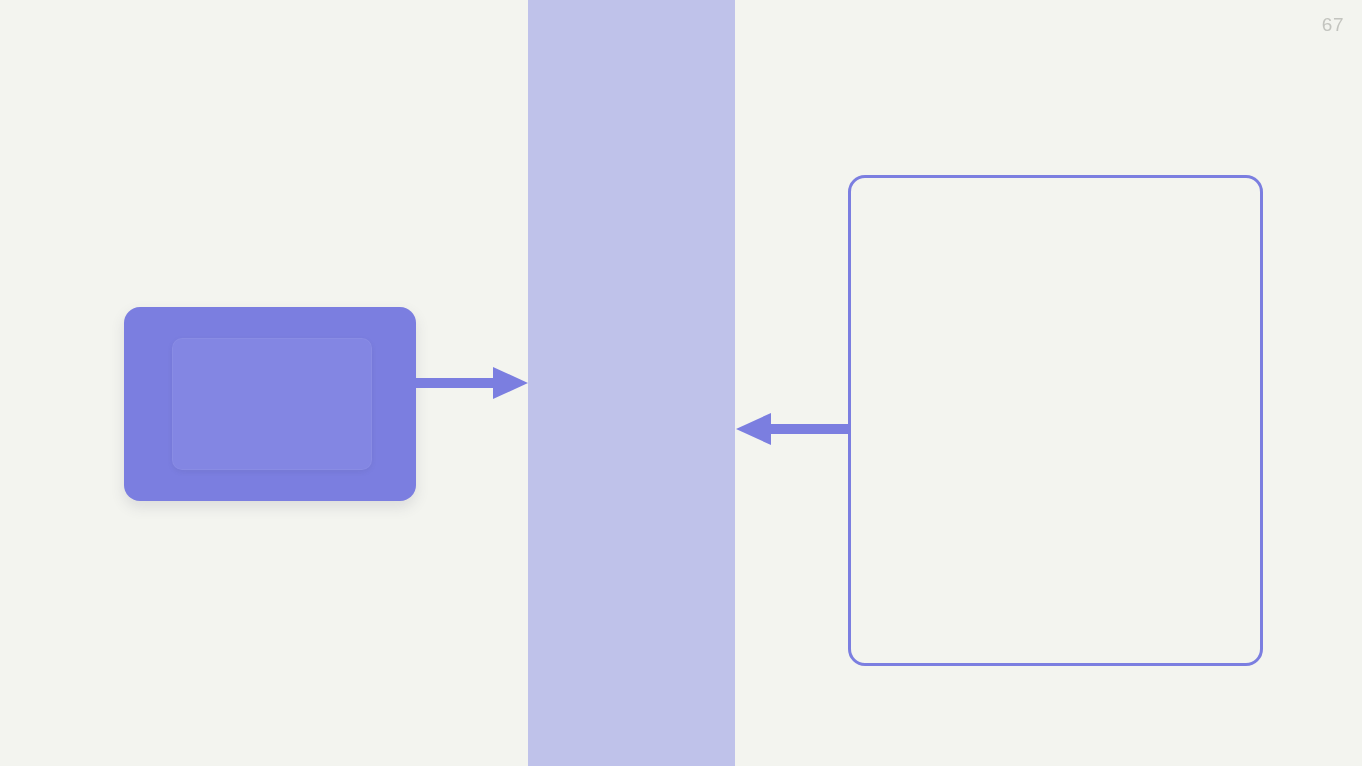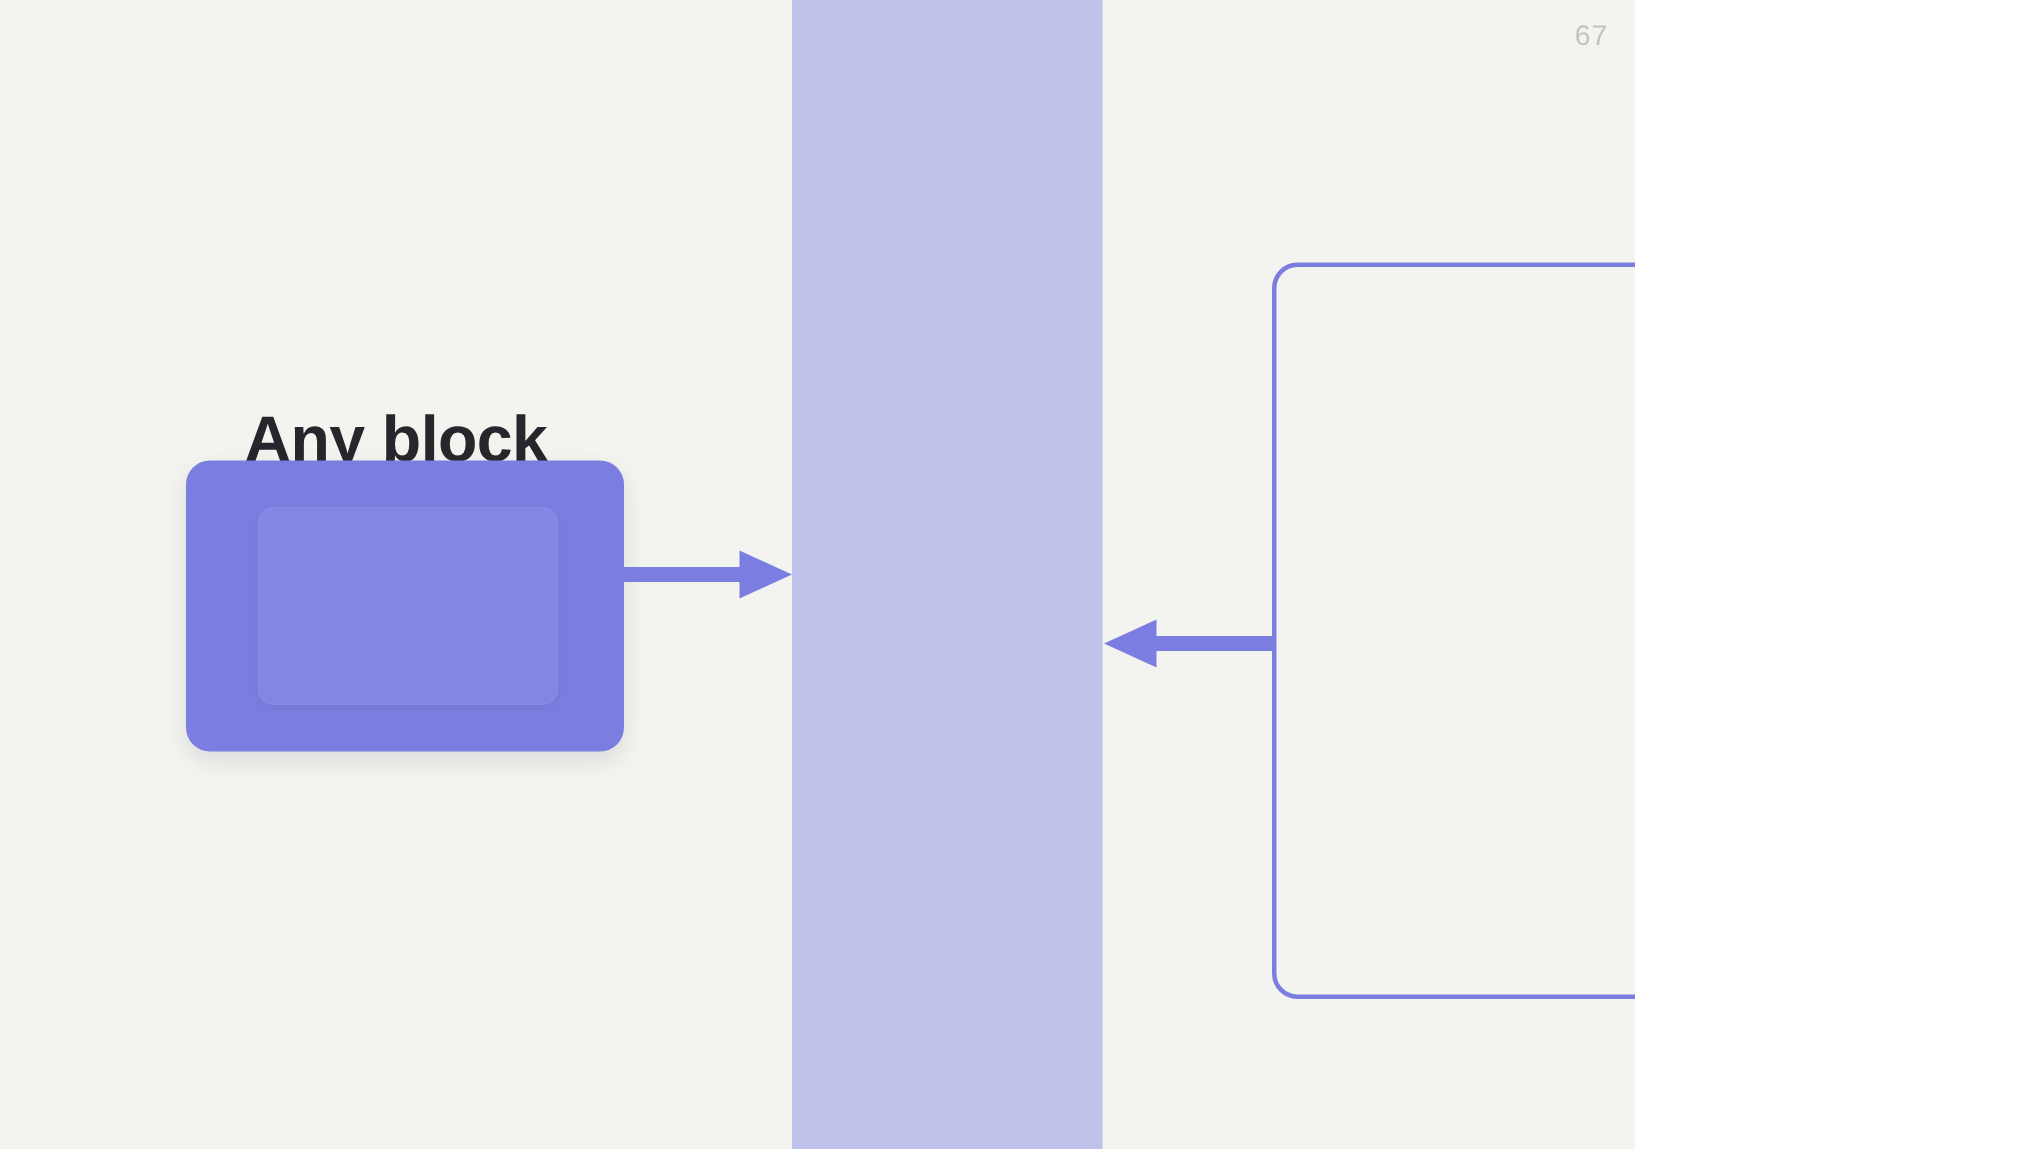--- a/index.html
+++ b/index.html
@@ -8,21 +8,21 @@
   }
   body {
     width: 1362px;
     height: 766px;
     overflow: hidden;
     font-family: "Liberation Sans", sans-serif;
   }
 
   #slide {
     position: relative;
-    width: 1090px;
+    width: 1362px;
     height: 766px;
     background: #f3f4ef;
     overflow: hidden;
   }
 
   
   #page-number {
     position: absolute;
     right: 18px;
     top: 14px;
@@ -113,21 +113,20 @@
 </style>
 </head>
 <body>
 
 <div id="slide">
 
   <div id="page-number">67</div>
 
   <div id="center-band"></div>
 
-  <h2 id="left-label">Any block</h2>
 
   <div id="block-shape">
     <div id="block-inner"></div>
   </div>
 
 
   <div id="app-shape"></div>
 
   <svg id="arrow-right-svg" class="arrow-svg" width="114" height="42" viewBox="0 0 114 42">
     <rect x="0" y="16" width="84" height="10" fill="#7b7ee0"></rect>

